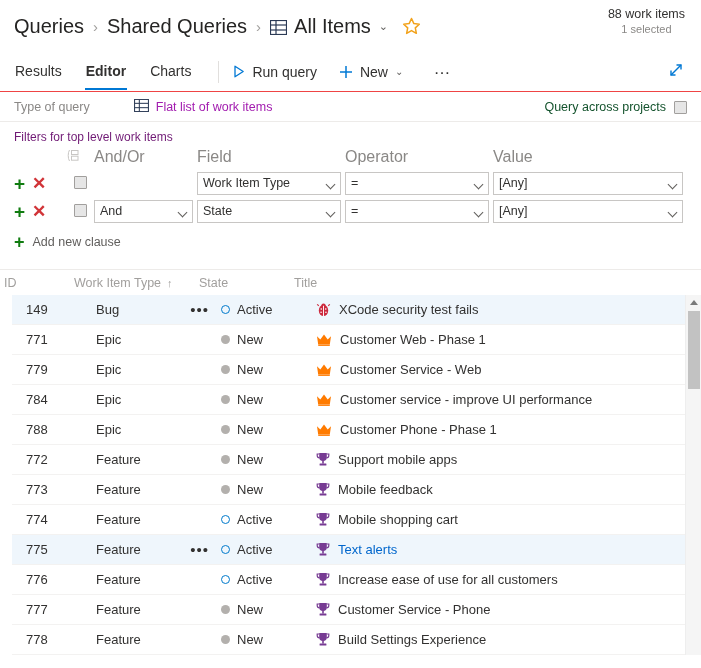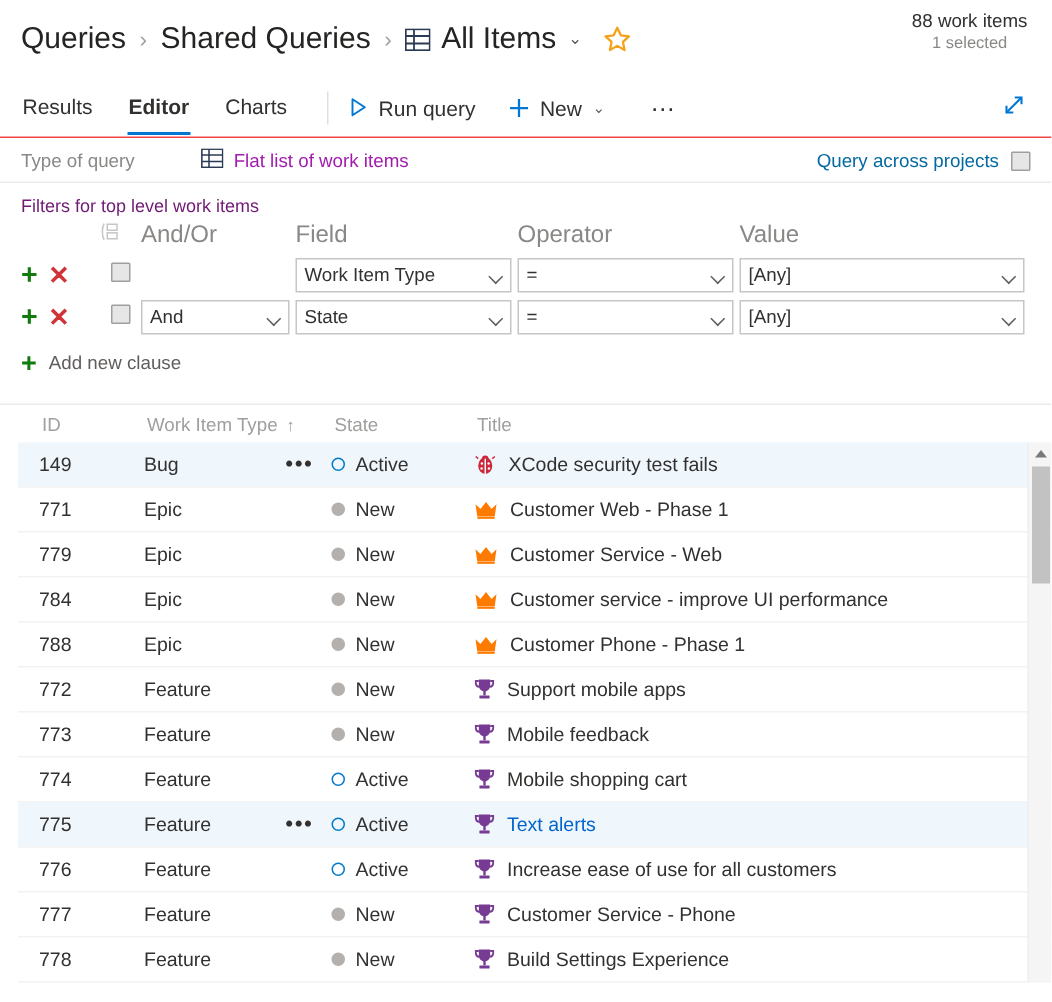--- a/index.html
+++ b/index.html
@@ -137,21 +137,21 @@
   .qtype-val {
     color: #a21caf;
     display: flex; align-items: flex-end;
     cursor: pointer;
     padding-left: 36px;
   }
   .qtype-val .grid-icon { margin-right: 5px; }
   .across {
     position: absolute; right: 14px; top: 0; height: 30px;
     display: flex; align-items: center;
-    font-size: 12.5px; color: #0369a1; justify-content: center;
+    font-size: 12.5px; color: #14532d; justify-content: center;
   }
   .cbox {
     width: 13px; height: 13px;
     border: 1px solid #a19f9d;
     background: #e6e6e6;
     border-radius: 1px;
     margin-left: 8px;
     display: inline-block;
     cursor: pointer;
   }
@@ -217,21 +217,21 @@
   .addclause .plus { margin-right: 8px; font-size: 18px; }
 
   
   .grid-sep { border-top: 1px solid #edebe9; margin-top: 18px; }
   .gridhead {
     display: flex;
     align-items: center;
     height: 25px;
     font-size: 12.5px;
     color: #a19f9d;
-    padding-left: 28px;
+    padding-left: 4px;
   }
   .c-id    { width: 70px; }
   .c-type  { width: 125px; }
   .c-state { width: 95px; }
   .c-title { flex: 1; }
   .sortarrow { margin-left: 6px; font-size: 11px; color: #a19f9d; }
 
   .rows { position: relative; padding-left: 12px; }
   .row {
     display: flex;

